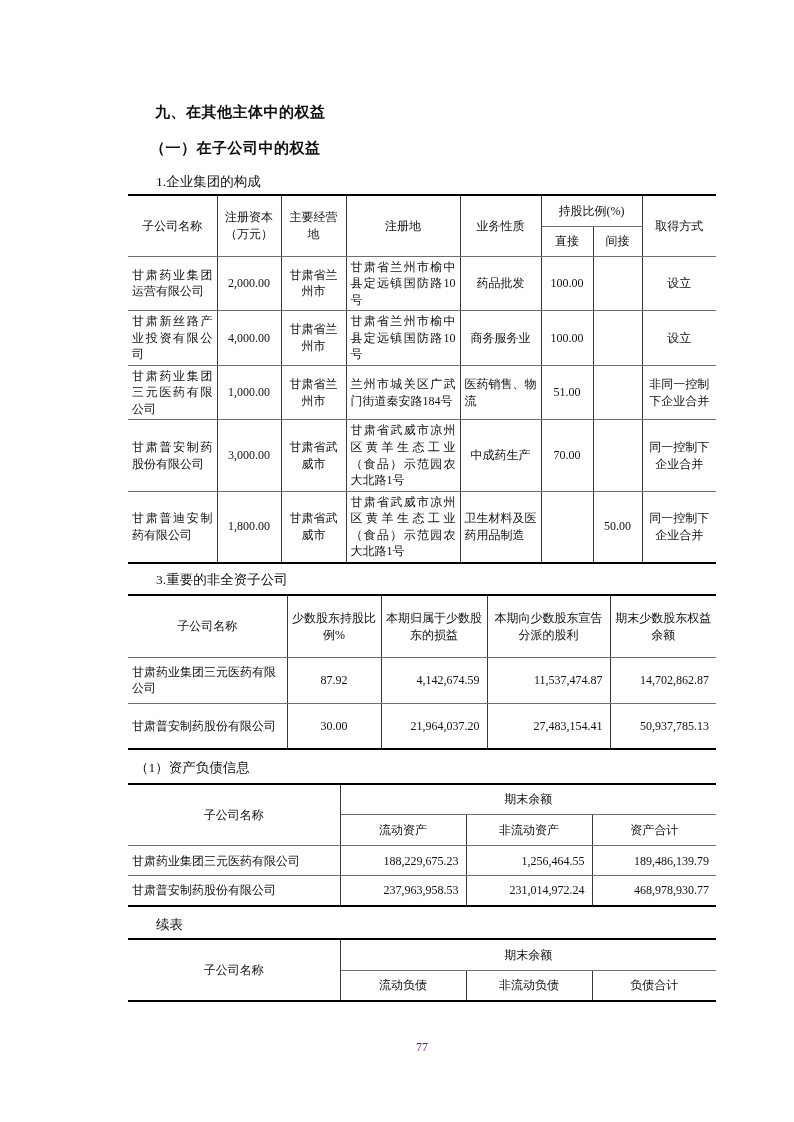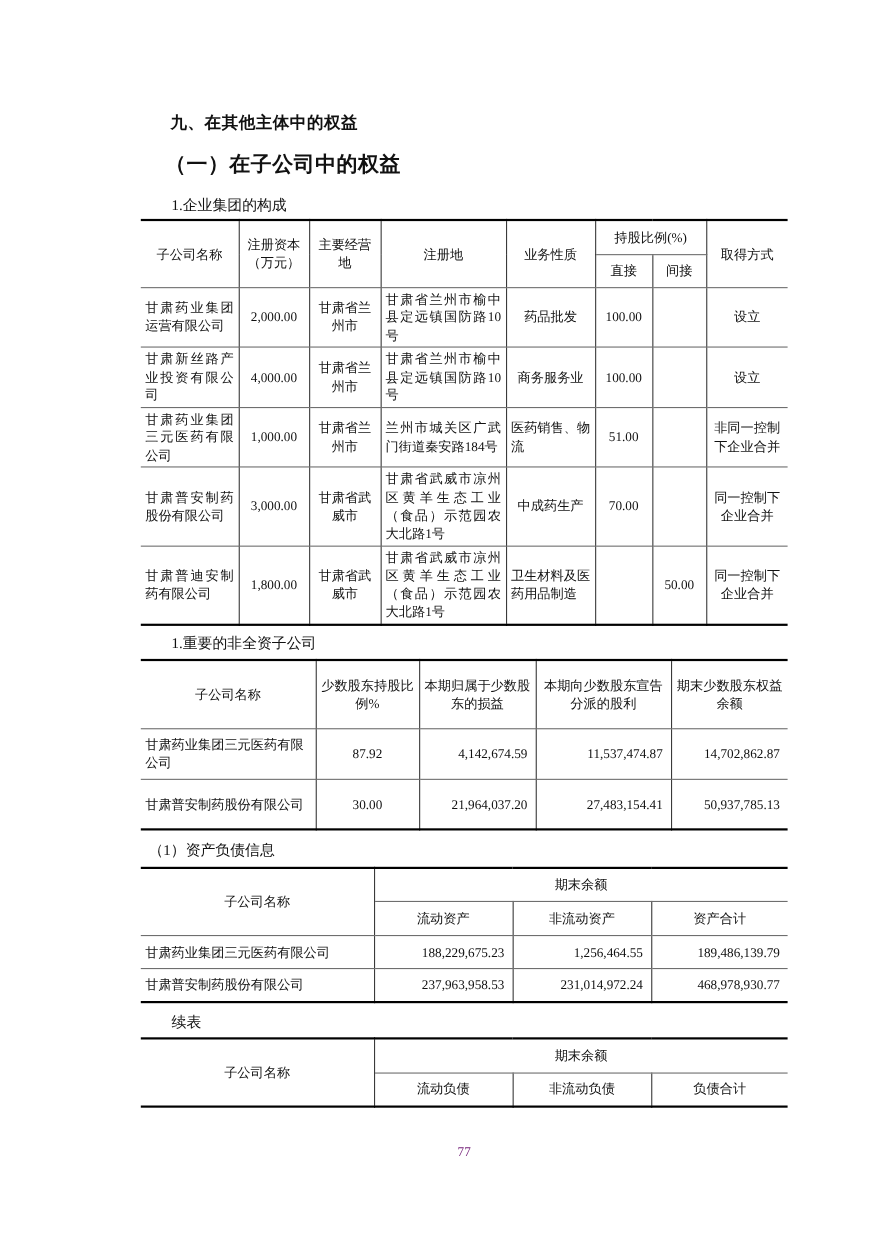--- a/index.html
+++ b/index.html
@@ -21,25 +21,24 @@
   }
   .h1 {
     margin: 103px 0 0 27px;
     font-size: 15px;
     font-weight: 700;
     letter-spacing: 0.5px;
     line-height: 1.25;
   }
   .h2 {
     margin: 17px 0 0 22px;
-    font-size: 19px;
+    font-size: 15px;
     font-weight: 700;
     letter-spacing: 0.5px;
     line-height: 1.25;
-    font-family: Liberation Mono, monospace;
   }
   .item {
     margin: 15px 0 4px 28px;
     font-size: 13.5px;
     line-height: 1.3;
   }
   .item.tight-top { margin-top: 7px; margin-bottom: 6px; }
   .item.sub { margin-left: 7px; margin-top: 9px; margin-bottom: 6px; }
   .item.cont { margin-top: 9px; margin-bottom: 5px; }
 
@@ -185,21 +184,21 @@
           <td class="c">甘肃省武威市</td>
           <td class="j">甘肃省武威市凉州区黄羊生态工业（食品）示范园农大北路1号</td>
           <td class="j">卫生材料及医药用品制造</td>
           <td class="c"></td>
           <td class="c">50.00</td>
           <td class="c">同一控制下企业合并</td>
         </tr>
       </tbody>
     </table>
 
-    <div class="item tight-top">1.重要的非全资子公司</div>
+    <div class="item tight-top">3.重要的非全资子公司</div>
 
     <table class="t t2">
       <colgroup>
         <col style="width:159px">
           <col style="width:94px">
           <col style="width:106px">
           <col style="width:123px">
           <col style="width:106px">
       </colgroup>
       <tbody>

